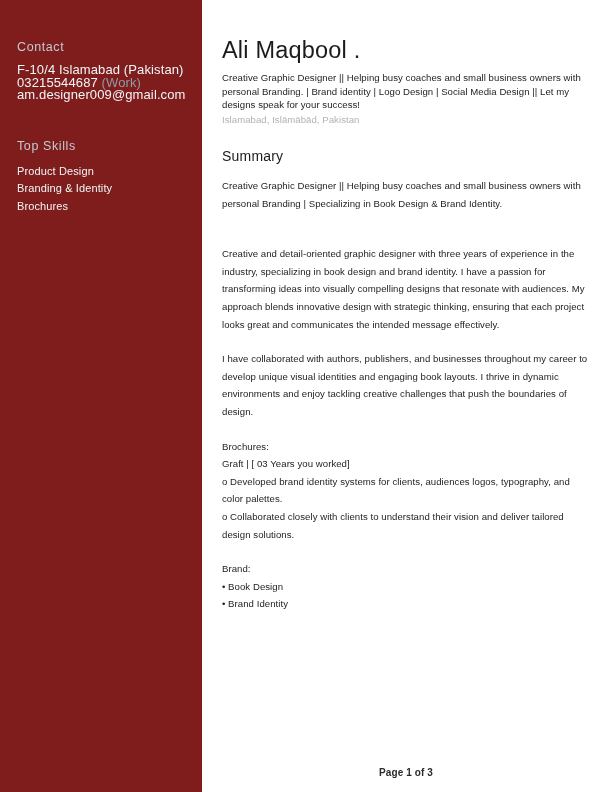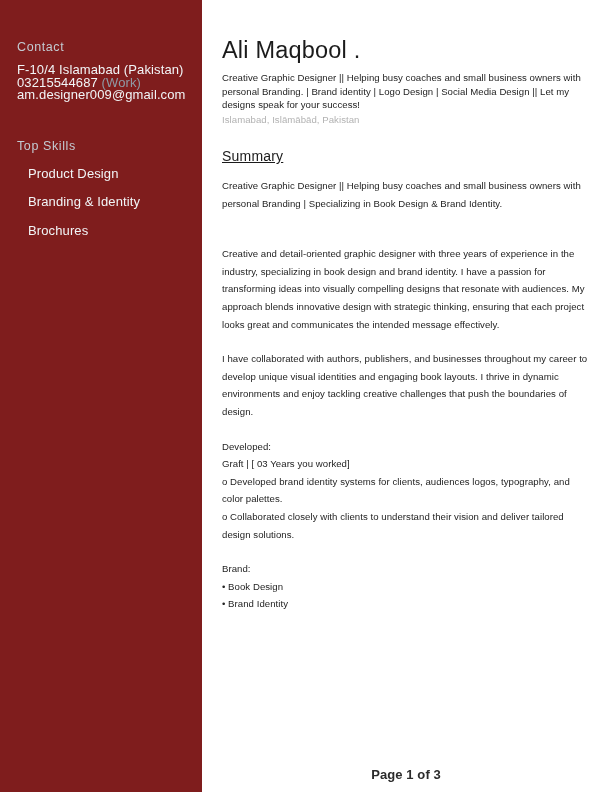--- a/index.html
+++ b/index.html
@@ -52,23 +52,23 @@
     color: #8f9ba6;
   }
   .sb-gap {
     height: 11px;
   }
   .sb-block-gap {
     height: 26px;
   }
   .sb-skill {
     color: #f2f5f7;
-    font-size: 13px;
+    font-size: 11px;
     line-height: 17.5px;
-    margin: 11px;
+    margin: 0;
     letter-spacing: 0.12px;
   }
 
   
   .main {
     position: absolute;
     left: 222px;
     top: 0;
     width: 368px;
     height: 565px;
@@ -97,21 +97,20 @@
     margin: 1px 0 12px 0;
     letter-spacing: 0.05px;
   }
   .section-title {
     font-size: 14px;
     font-weight: 400;
     color: #1b1b1b;
     margin: 21px 0 12px 0;
     line-height: 1.2;
     letter-spacing: 0.2px;
-    text-decoration: underline;
   }
   .para {
     font-size: 9.6px;
     line-height: 17.6px;
     color: #242424;
     margin: 0;
     letter-spacing: 0.05px;
   }
   .para-gap {
     height: 33px;
@@ -125,21 +124,21 @@
     color: #242424;
     margin: 0;
     letter-spacing: 0.05px;
   }
   .footer {
     position: absolute;
     left: 0;
     top: 767px;
     width: 368px;
     text-align: center;
-    font-size: 13px;
+    font-size: 10px;
     font-weight: bold;
     color: #2b2b2b;
     letter-spacing: 0.1px;
   }
 </style>
 </head>
 <body>
 
 <div class="page">
 
@@ -188,21 +187,21 @@
     <div class="para-gap"></div>
 
     <p class="para">Creative and detail-oriented graphic designer with three years of experience in the industry, specializing in book design and brand identity. I have a passion for transforming ideas into visually compelling designs that resonate with audiences. My approach blends innovative design with strategic thinking, ensuring that each project looks great and communicates the intended message effectively.</p>
 
     <div class="para-gap-sm"></div>
 
     <p class="para">I have collaborated with authors, publishers, and businesses throughout my career to develop unique visual identities and engaging book layouts. I thrive in dynamic environments and enjoy tackling creative challenges that push the boundaries of design.</p>
 
     <div class="para-gap-sm"></div>
 
-    <p class="list-line">Developed:</p>
+    <p class="list-line">Brochures:</p>
     <p class="list-line">Graft | [ 03 Years you worked]</p>
     <p class="list-line">o Developed brand identity systems for clients, audiences logos, typography, and color palettes.</p>
     <p class="list-line">o Collaborated closely with clients to understand their vision and deliver tailored design solutions.</p>
 
     <div class="para-gap-sm"></div>
 
     <p class="list-line">Brand:</p>
     <p class="list-line">• Book Design</p>
     <p class="list-line">• Brand Identity</p>
 

